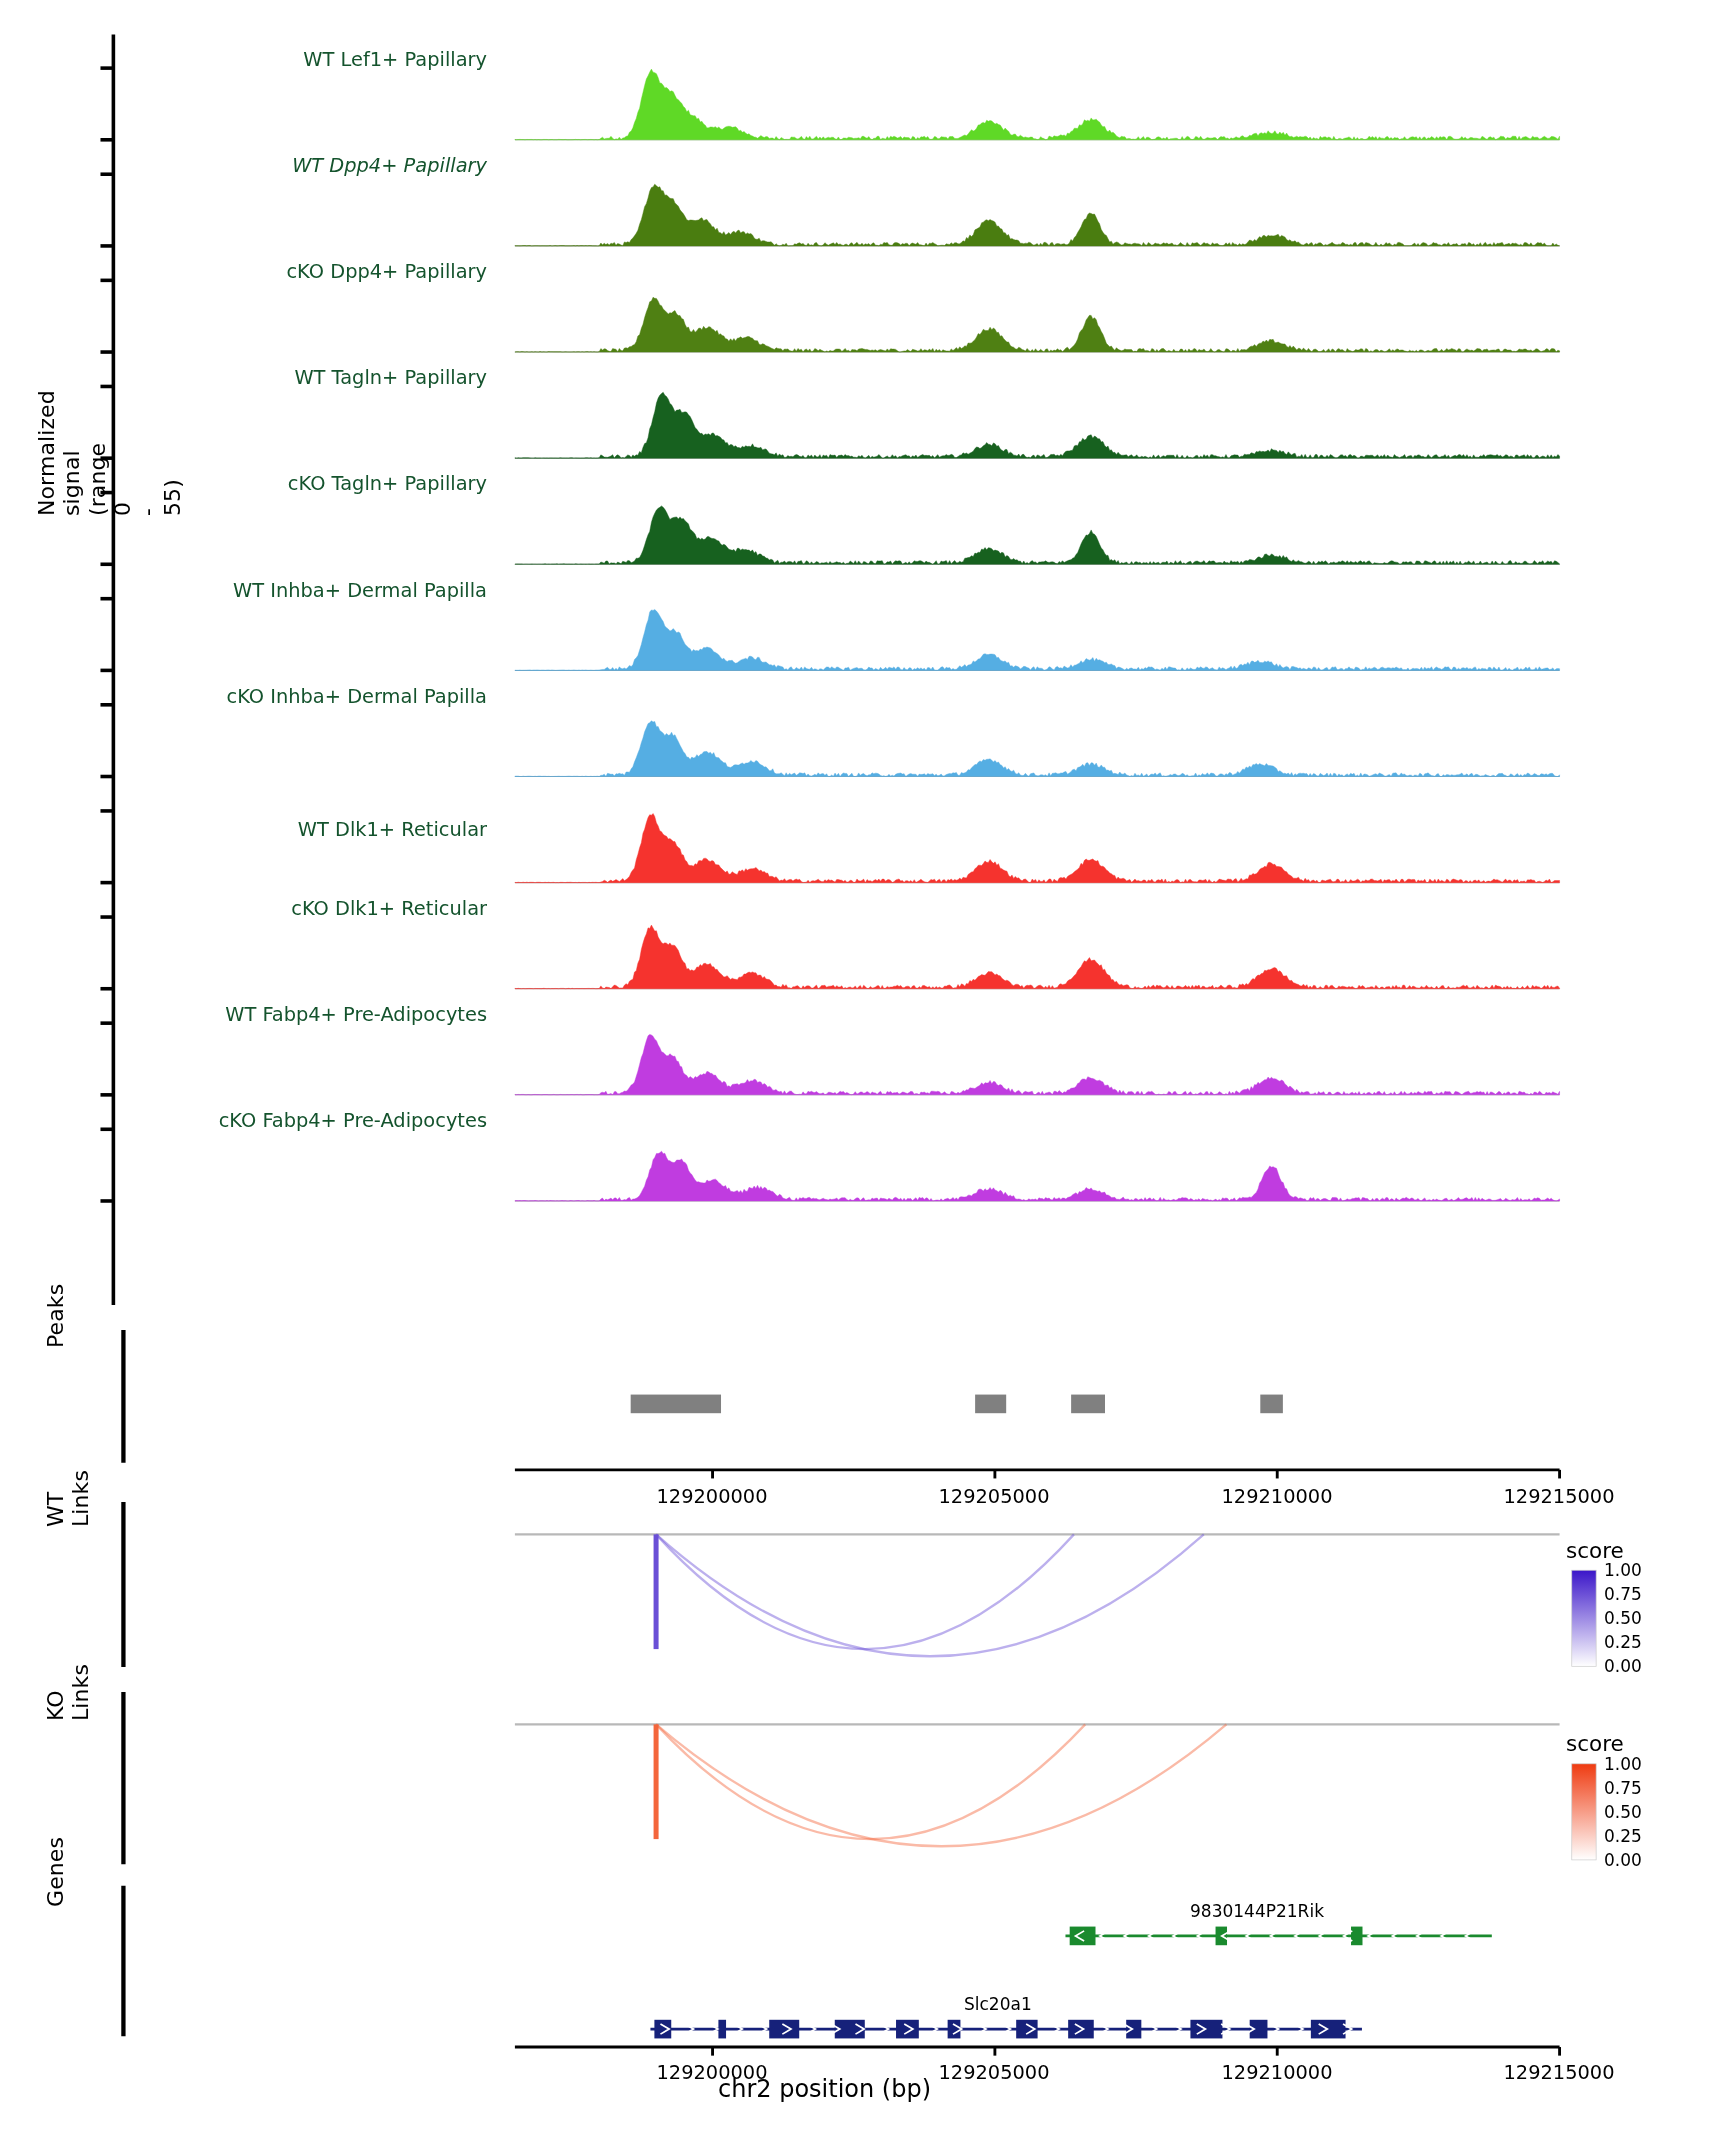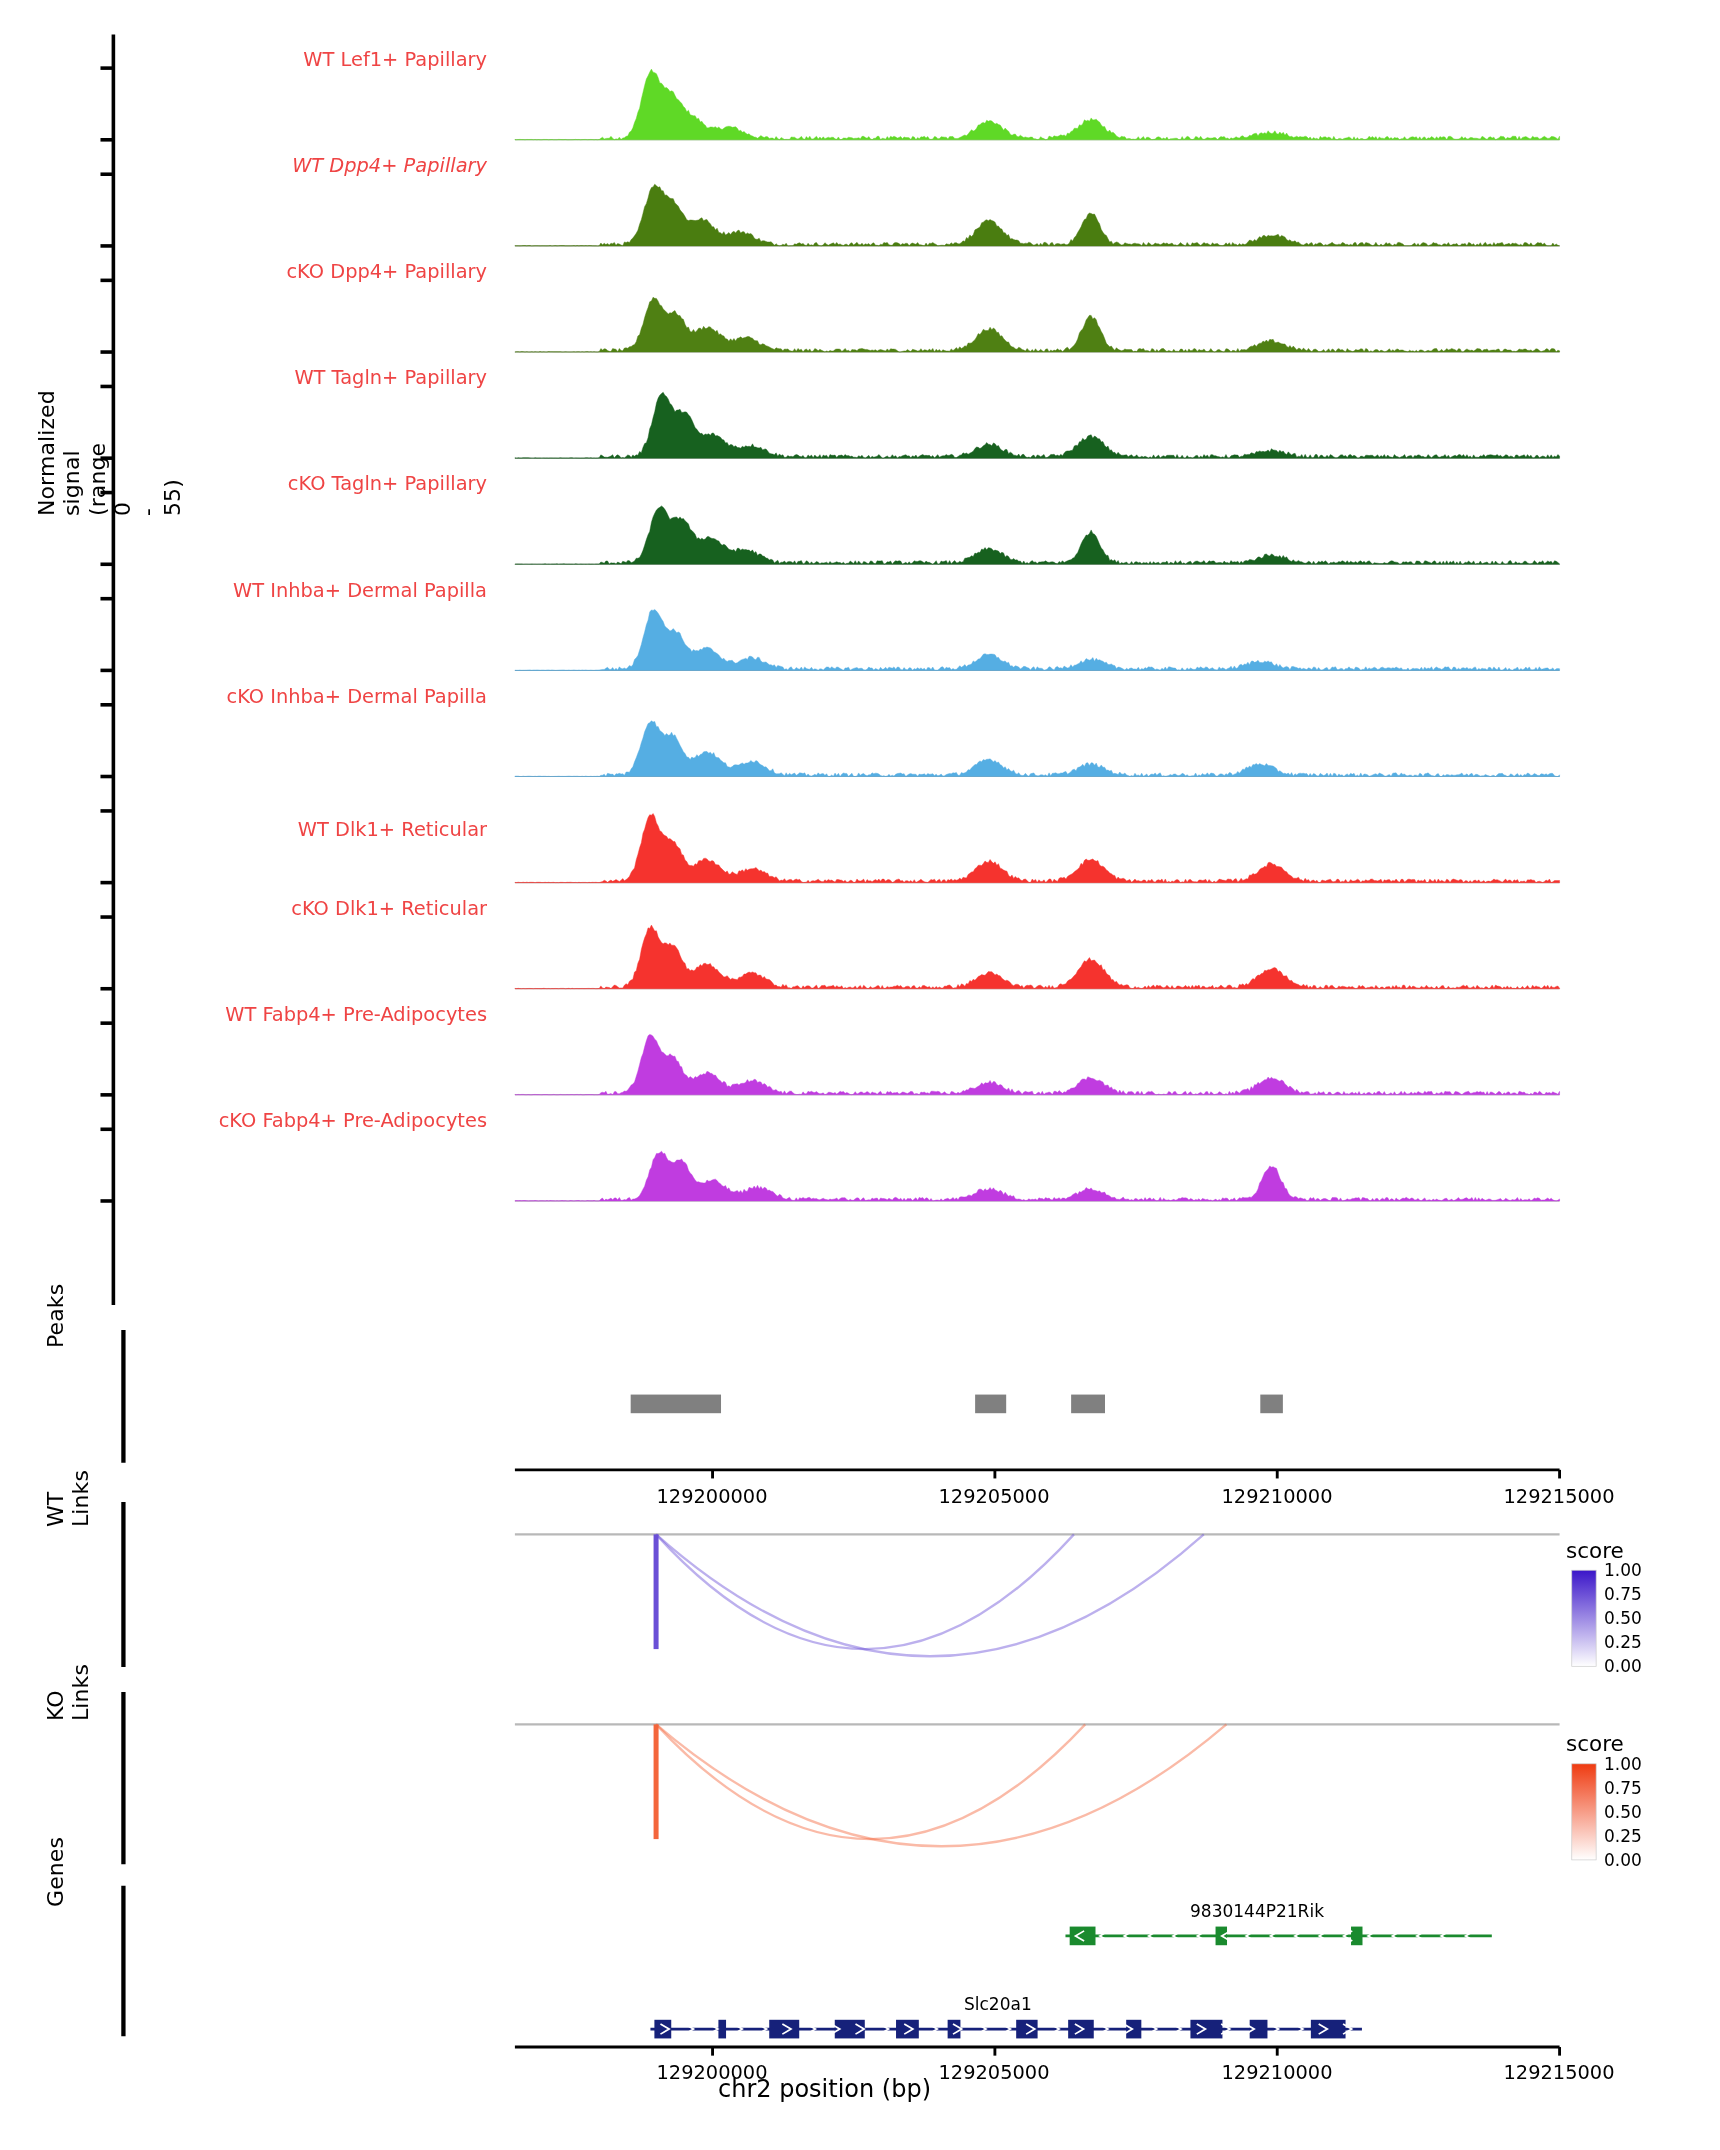--- a/index.html
+++ b/index.html
@@ -15,21 +15,21 @@
     font-size:22px;
     letter-spacing:0.1px;
     line-height:1.15;
   }
 
   .track-label{
     position:absolute;
     font-size:19.4px;
     text-align:right;
     white-space:nowrap;
-    color:#ef4444;
+    color:#14532d;
   }
 
   .axis-tick-label{
     position:absolute;
     font-size:19.4px;
     text-align:center;
     white-space:nowrap;
   }
 
   .axis-title{

